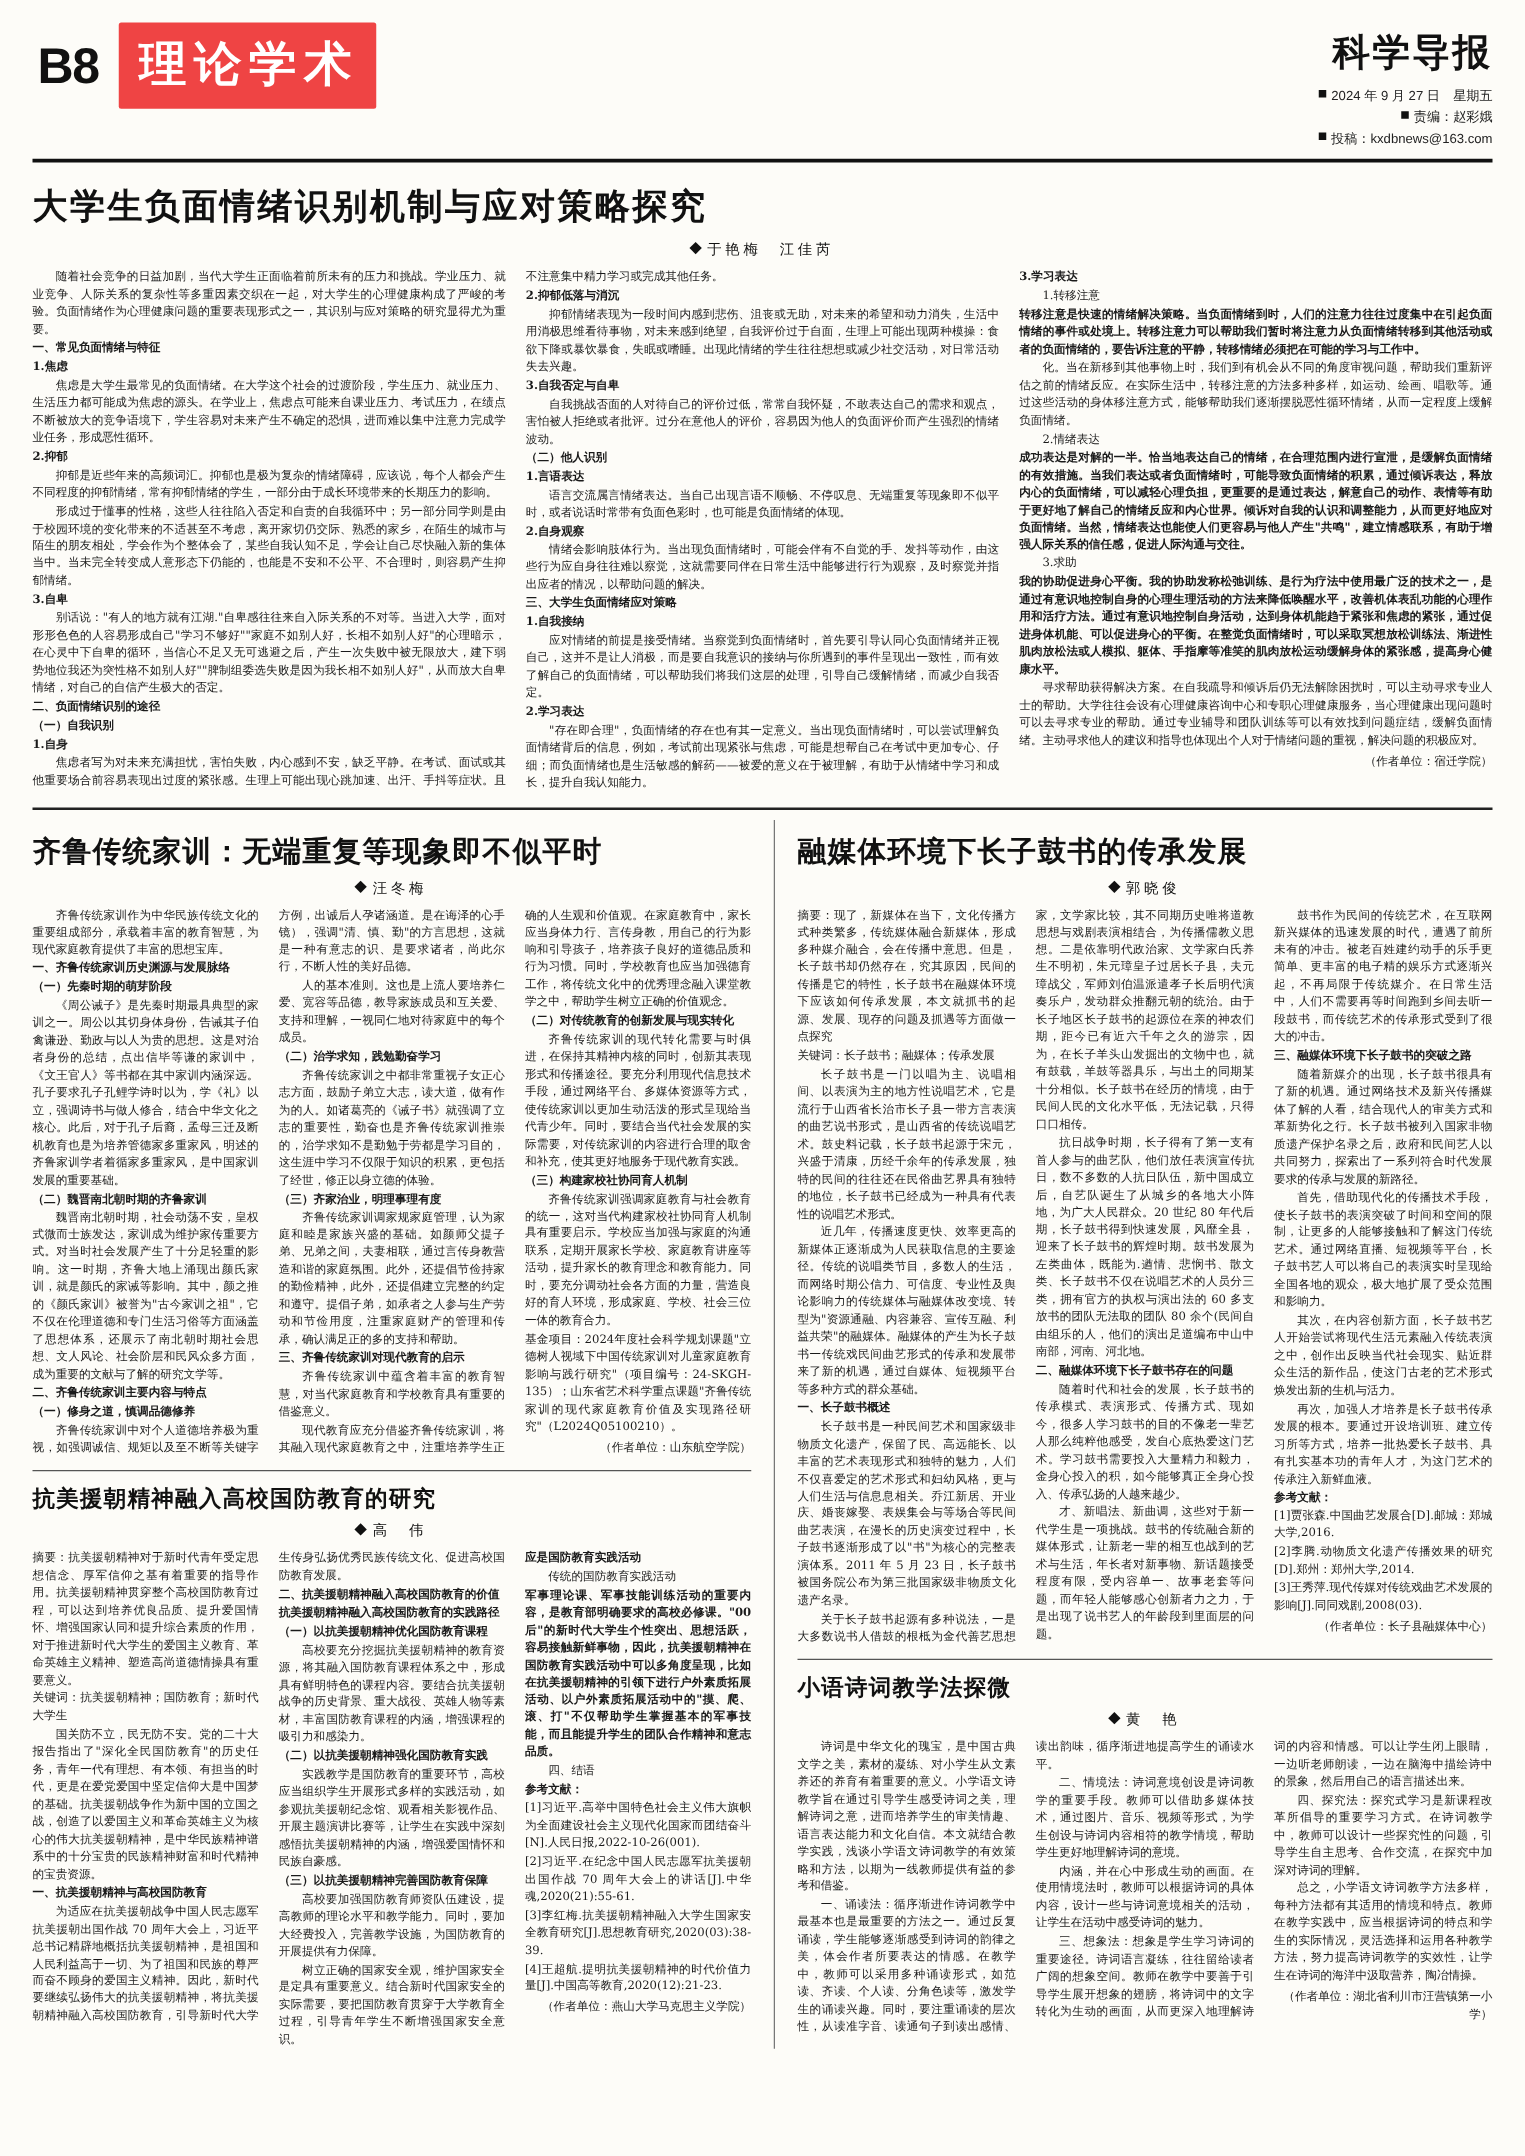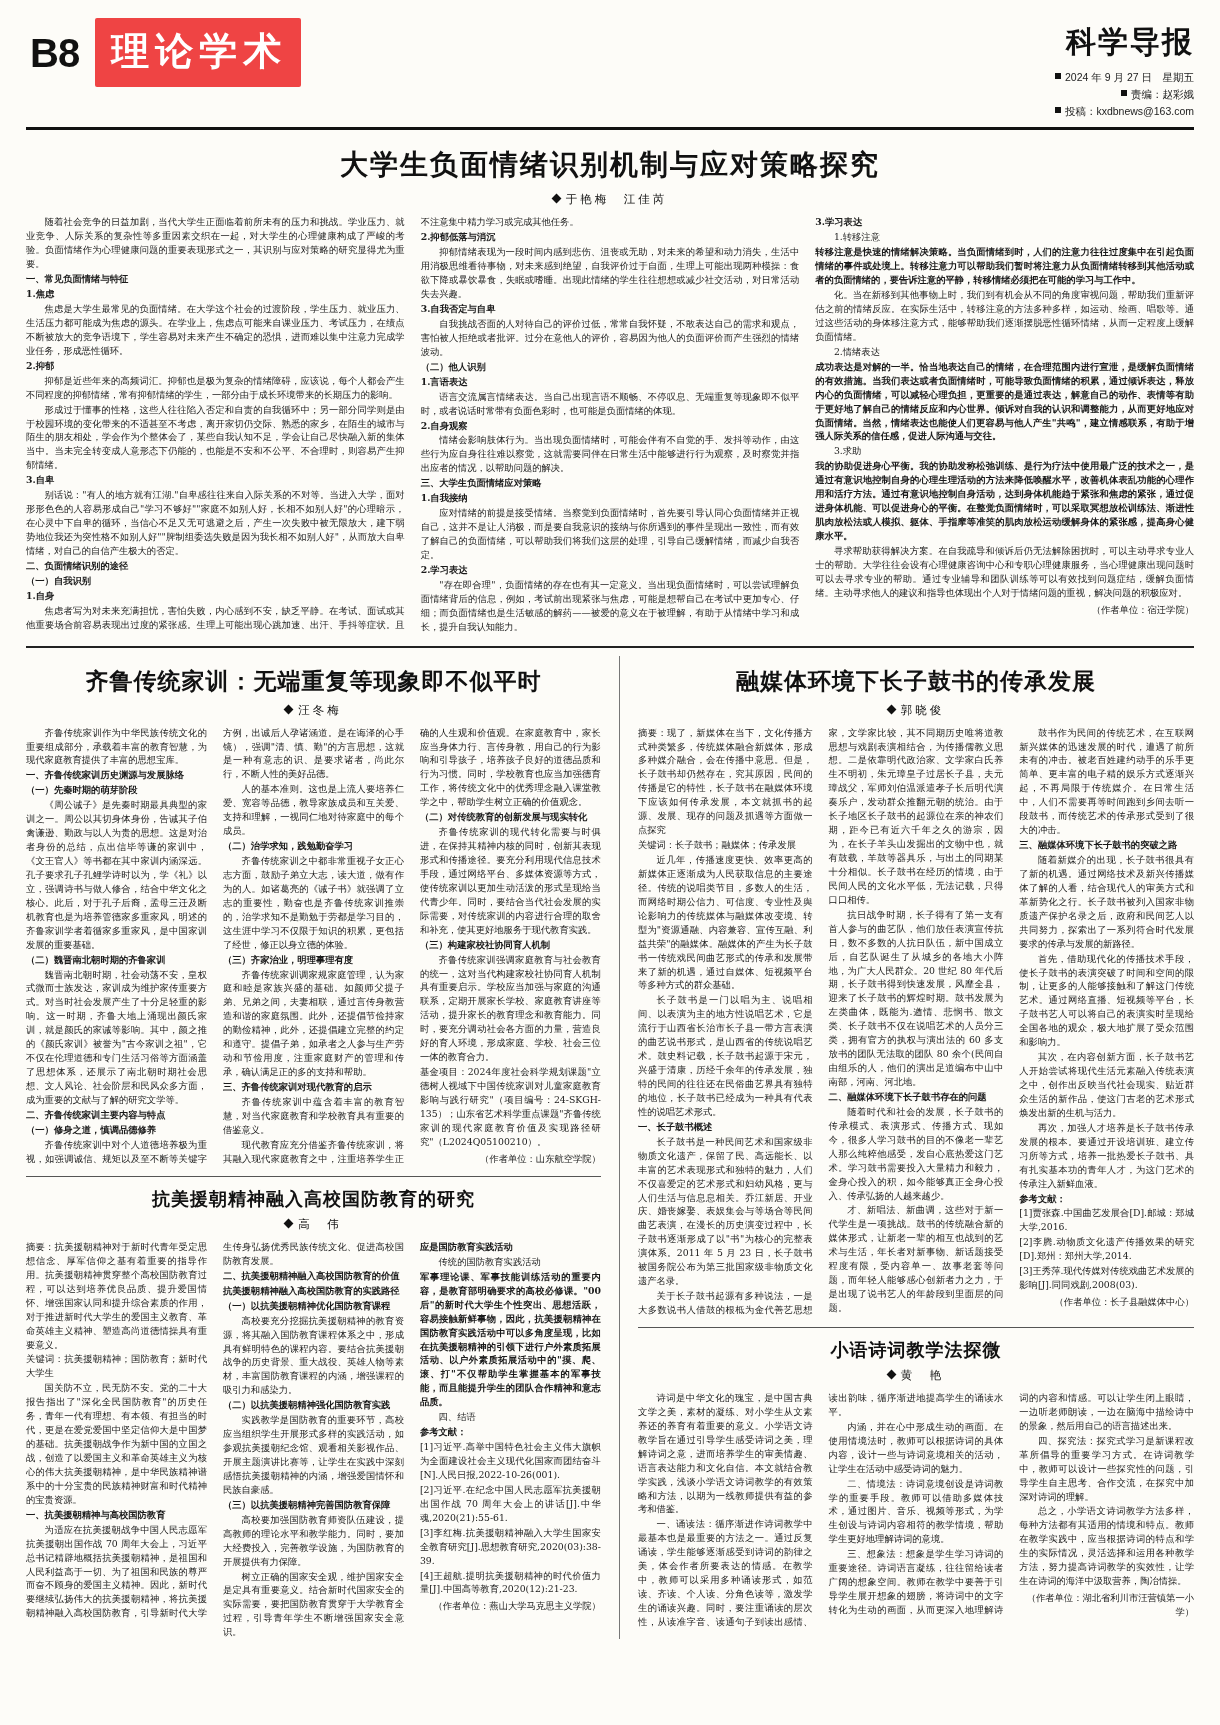--- a/index.html
+++ b/index.html
@@ -30,21 +30,21 @@
   .mast-right { text-align:right; padding-top:4px; }
   .paper-name {
     font-size:30px; font-weight:bold; letter-spacing:2px;
     font-family:"DejaVu Serif", serif; margin-bottom:6px;
   }
   .mast-meta { font-size:10.5px; line-height:1.6; color:#222; font-family:"Liberation Sans", sans-serif; }
   .mast-meta .sq { display:inline-block; width:6px; height:6px; background:#111; margin-right:4px; vertical-align:2px;}
 
   
   .art-title {
-    text-align:center; font-weight:bold;
+    text-align:left; font-weight:bold;
     font-family:"DejaVu Serif", serif;
   }
   .t1 { font-size:28px; letter-spacing:2px; margin:16px 0 8px; }
   .t2 { font-size:23px; letter-spacing:1px; margin:10px 0 6px; }
   .t3 { font-size:18px; letter-spacing:1px; margin:10px 0 6px; }
   .byline { text-align:center; font-size:11.5px; margin-bottom:8px; letter-spacing:3px; }
   .byline .dot { display:inline-block; width:7px; height:7px; background:#111; transform:rotate(45deg); margin-right:6px; vertical-align:1px;}
 
   .cols { column-gap:16px; }
   .c3 { column-count:3; }
@@ -203,22 +203,22 @@
     </div>
 
     <div class="lower-right vline" style="padding-left:18px;">
 
       <div>
         <div class="art-title t2">融媒体环境下长子鼓书的传承发展</div>
         <div class="byline"><span class="dot"></span><span>郭晓俊</span></div>
         <div class="cols c3">
           <p class="kw">摘要：现了，新媒体在当下，文化传播方式种类繁多，传统媒体融合新媒体，形成多种媒介融合，会在传播中意思。但是，长子鼓书却仍然存在，究其原因，民间的传播是它的特性，长子鼓书在融媒体环境下应该如何传承发展，本文就抓书的起源、发展、现存的问题及抓遇等方面做一点探究</p>
           <p class="kw">关键词：长子鼓书；融媒体；传承发展</p>
+          <p>长子鼓书是一门以唱为主、说唱相间、以表演为主的地方性说唱艺术，它是流行于山西省长治市长子县一带方言表演的曲艺说书形式，是山西省的传统说唱艺术。鼓史料记载，长子鼓书起源于宋元，兴盛于清康，历经千余年的传承发展，独特的民间的往往还在民俗曲艺界具有独特的地位，长子鼓书已经成为一种具有代表性的说唱艺术形式。</p>
           <p>近几年，传播速度更快、效率更高的新媒体正逐渐成为人民获取信息的主要途径。传统的说唱类节目，多数人的生活，而网络时期公信力、可信度、专业性及舆论影响力的传统媒体与融媒体改变境、转型为"资源通融、内容兼容、宣传互融、利益共荣"的融媒体。融媒体的产生为长子鼓书一传统戏民间曲艺形式的传承和发展带来了新的机遇，通过自媒体、短视频平台等多种方式的群众基础。</p>
-          <p>长子鼓书是一门以唱为主、说唱相间、以表演为主的地方性说唱艺术，它是流行于山西省长治市长子县一带方言表演的曲艺说书形式，是山西省的传统说唱艺术。鼓史料记载，长子鼓书起源于宋元，兴盛于清康，历经千余年的传承发展，独特的民间的往往还在民俗曲艺界具有独特的地位，长子鼓书已经成为一种具有代表性的说唱艺术形式。</p>
           <p class="sub">一、长子鼓书概述</p>
           <p>长子鼓书是一种民间艺术和国家级非物质文化遗产，保留了民、高远能长、以丰富的艺术表现形式和独特的魅力，人们不仅喜爱定的艺术形式和妇幼风格，更与人们生活与信息息相关。乔江新居、开业庆、婚丧嫁娶、表娱集会与等场合等民间曲艺表演，在漫长的历史演变过程中，长子鼓书逐渐形成了以"书"为核心的完整表演体系。2011 年 5 月 23 日，长子鼓书被国务院公布为第三批国家级非物质文化遗产名录。</p>
           <p>关于长子鼓书起源有多种说法，一是大多数说书人借鼓的根柢为金代善艺思想家，文学家比较，其不同期历史唯将道教思想与戏剧表演相结合，为传播儒教义思想。二是依靠明代政治家、文学家白氏养生不明初，朱元璋皇子过居长子县，夫元璋战父，军师刘伯温派遣孝子长后明代演奏乐户，发动群众推翻元朝的统治。由于长子地区长子鼓书的起源位在亲的神农们期，距今已有近六千年之久的游宗，因为，在长子羊头山发掘出的文物中也，就有鼓载，羊鼓等器具乐，与出土的同期某十分相似。长子鼓书在经历的情境，由于民间人民的文化水平低，无法记载，只得口口相传。</p>
           <p>抗日战争时期，长子得有了第一支有首人参与的曲艺队，他们放任表演宣传抗日，数不多数的人抗日队伍，新中国成立后，自艺队诞生了从城乡的各地大小阵地，为广大人民群众。20 世纪 80 年代后期，长子鼓书得到快速发展，风靡全县，迎来了长子鼓书的辉煌时期。鼓书发展为左类曲体，既能为.遒情、悲悯书、散文类、长子鼓书不仅在说唱艺术的人员分三类，拥有官方的执权与演出法的 60 多支放书的团队无法取的团队 80 余个(民间自由组乐的人，他们的演出足道编布中山中南部，河南、河北地。</p>
           <p class="sub">二、融媒体环境下长子鼓书存在的问题</p>
           <p>随着时代和社会的发展，长子鼓书的传承模式、表演形式、传播方式、现如今，很多人学习鼓书的目的不像老一辈艺人那么纯粹他感受，发自心底热爱这门艺术。学习鼓书需要投入大量精力和毅力，金身心投入的积，如今能够真正全身心投入、传承弘扬的人越来越少。</p>
           <p>才、新唱法、新曲调，这些对于新一代学生是一项挑战。鼓书的传统融合新的媒体形式，让新老一辈的相互也战到的艺术与生活，年长者对新事物、新话题接受程度有限，受内容单一、故事老套等问题，而年轻人能够感心创新者力之力，于是出现了说书艺人的年龄段到里面层的问题。</p>
           <p>鼓书作为民间的传统艺术，在互联网新兴媒体的迅速发展的时代，遭遇了前所未有的冲击。被老百姓建约动手的乐手更简单、更丰富的电子精的娱乐方式逐渐兴起，不再局限于传统媒介。在日常生活中，人们不需要再等时间跑到乡间去听一段鼓书，而传统艺术的传承形式受到了很大的冲击。</p>
           <p class="sub">三、融媒体环境下长子鼓书的突破之路</p>
           <p>随着新媒介的出现，长子鼓书很具有了新的机遇。通过网络技术及新兴传播媒体了解的人看，结合现代人的审美方式和革新势化之行。长子鼓书被列入国家非物质遗产保护名录之后，政府和民间艺人以共同努力，探索出了一系列符合时代发展要求的传承与发展的新路径。</p>
@@ -234,22 +234,22 @@
       </div>
 
       <hr class="rule">
 
       <div>
         <div class="art-title t3">小语诗词教学法探微</div>
         <div class="byline"><span class="dot"></span><span>黄　艳</span></div>
         <div class="cols c3">
           <p>诗词是中华文化的瑰宝，是中国古典文学之美，素材的凝练、对小学生从文素养还的养育有着重要的意义。小学语文诗教学旨在通过引导学生感受诗词之美，理解诗词之意，进而培养学生的审美情趣、语言表达能力和文化自信。本文就结合教学实践，浅谈小学语文诗词教学的有效策略和方法，以期为一线教师提供有益的参考和借鉴。</p>
           <p>一、诵读法：循序渐进作诗词教学中最基本也是最重要的方法之一。通过反复诵读，学生能够逐渐感受到诗词的韵律之美，体会作者所要表达的情感。在教学中，教师可以采用多种诵读形式，如范读、齐读、个人读、分角色读等，激发学生的诵读兴趣。同时，要注重诵读的层次性，从读准字音、读通句子到读出感情、读出韵味，循序渐进地提高学生的诵读水平。</p>
+          <p>二、情境法：诗词意境创设是诗词教学的重要手段。教师可以借助多媒体技术，通过图片、音乐、视频等形式，为学生创设与诗词内容相符的教学情境，帮助学生更好地理解诗词的意境。</p>
           <p>内涵，并在心中形成生动的画面。在使用情境法时，教师可以根据诗词的具体内容，设计一些与诗词意境相关的活动，让学生在活动中感受诗词的魅力。</p>
-          <p>二、情境法：诗词意境创设是诗词教学的重要手段。教师可以借助多媒体技术，通过图片、音乐、视频等形式，为学生创设与诗词内容相符的教学情境，帮助学生更好地理解诗词的意境。</p>
           <p>三、想象法：想象是学生学习诗词的重要途径。诗词语言凝练，往往留给读者广阔的想象空间。教师在教学中要善于引导学生展开想象的翅膀，将诗词中的文字转化为生动的画面，从而更深入地理解诗词的内容和情感。可以让学生闭上眼睛，一边听老师朗读，一边在脑海中描绘诗中的景象，然后用自己的语言描述出来。</p>
           <p>四、探究法：探究式学习是新课程改革所倡导的重要学习方式。在诗词教学中，教师可以设计一些探究性的问题，引导学生自主思考、合作交流，在探究中加深对诗词的理解。</p>
           <p>总之，小学语文诗词教学方法多样，每种方法都有其适用的情境和特点。教师在教学实践中，应当根据诗词的特点和学生的实际情况，灵活选择和运用各种教学方法，努力提高诗词教学的实效性，让学生在诗词的海洋中汲取营养，陶冶情操。</p>
           <p class="sig">（作者单位：湖北省利川市汪营镇第一小学）</p>
         </div>
       </div>
     </div>
   </div>
 </div>
 

